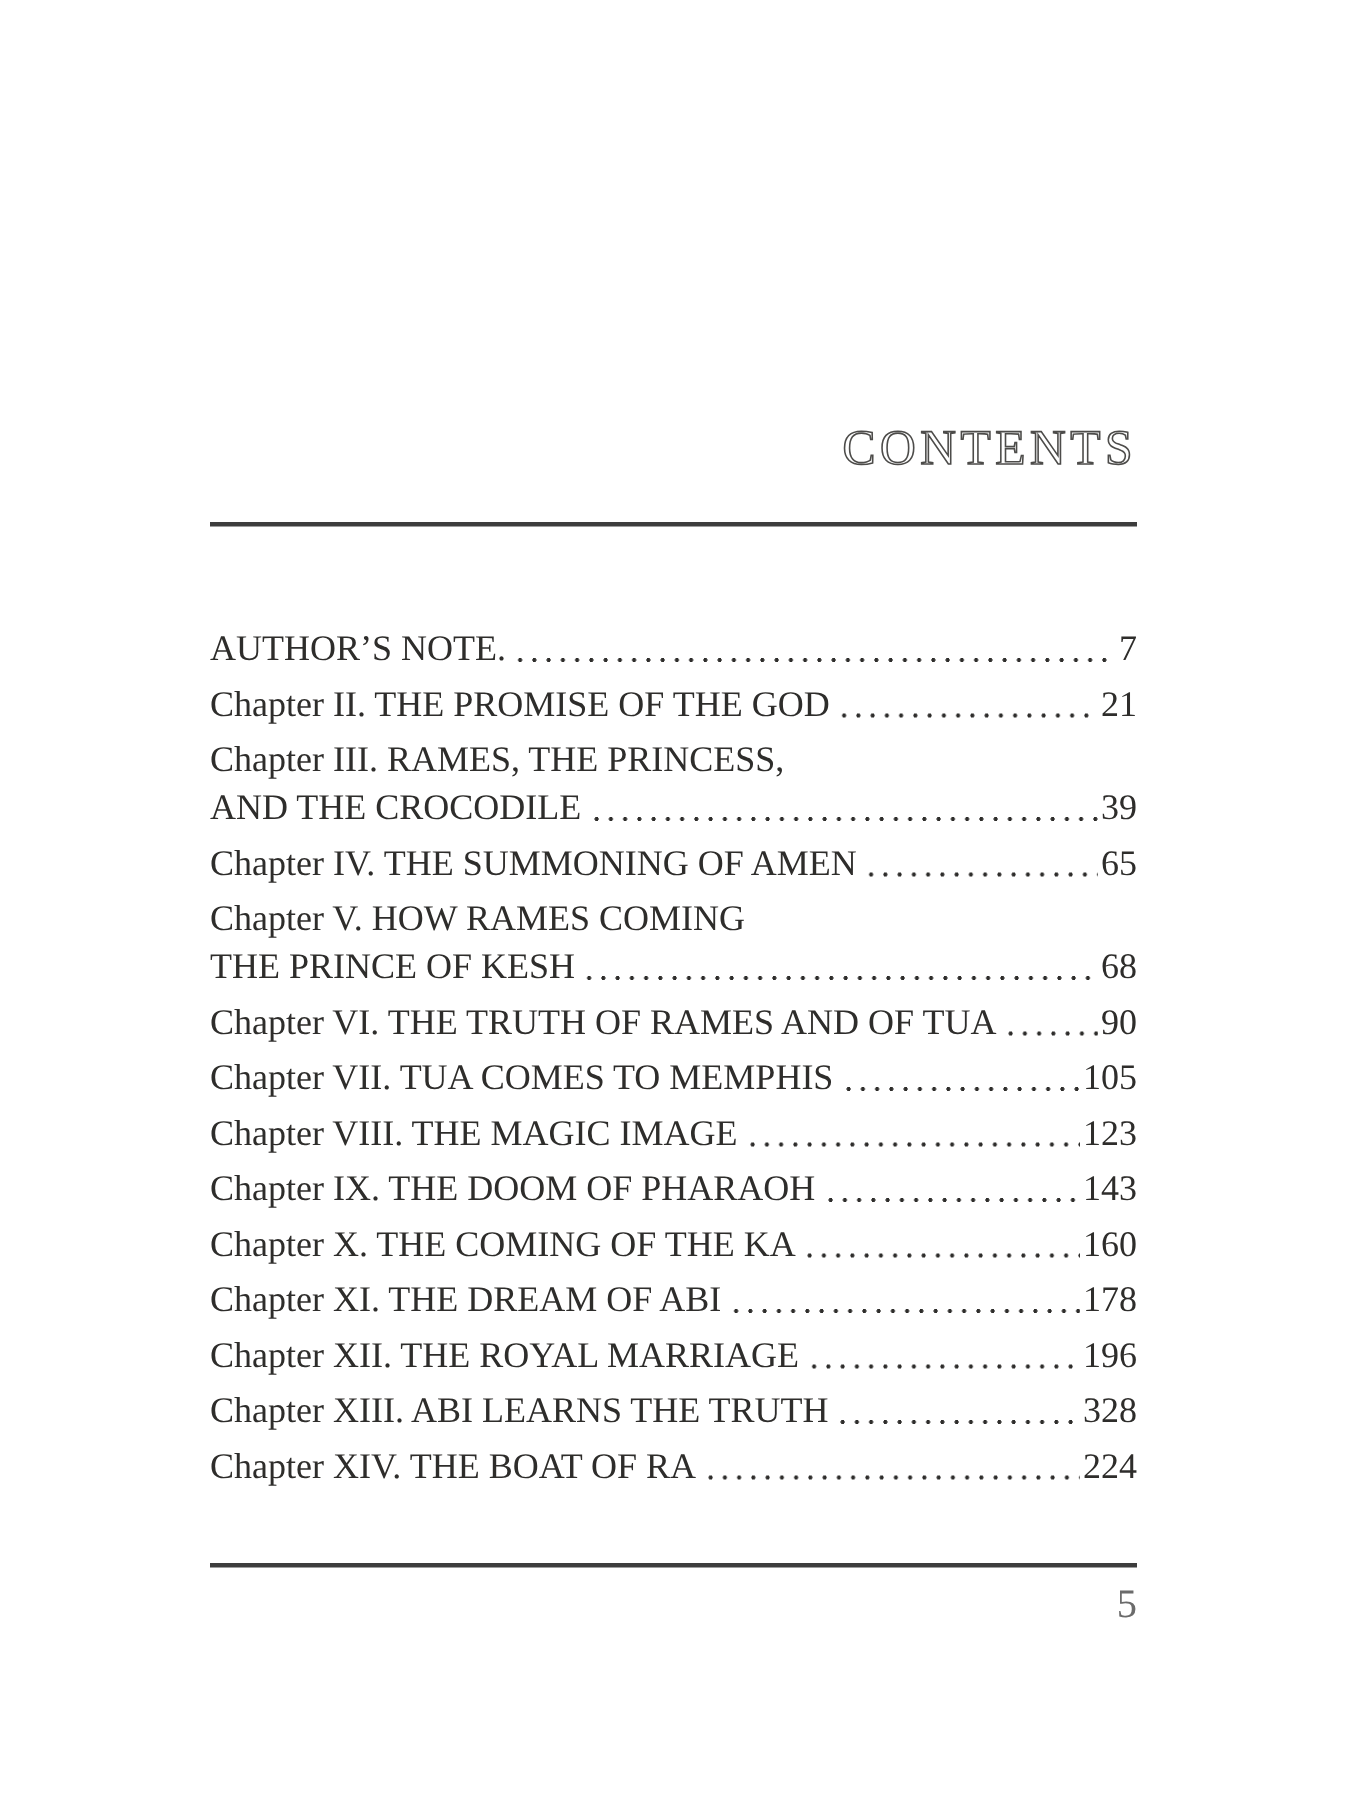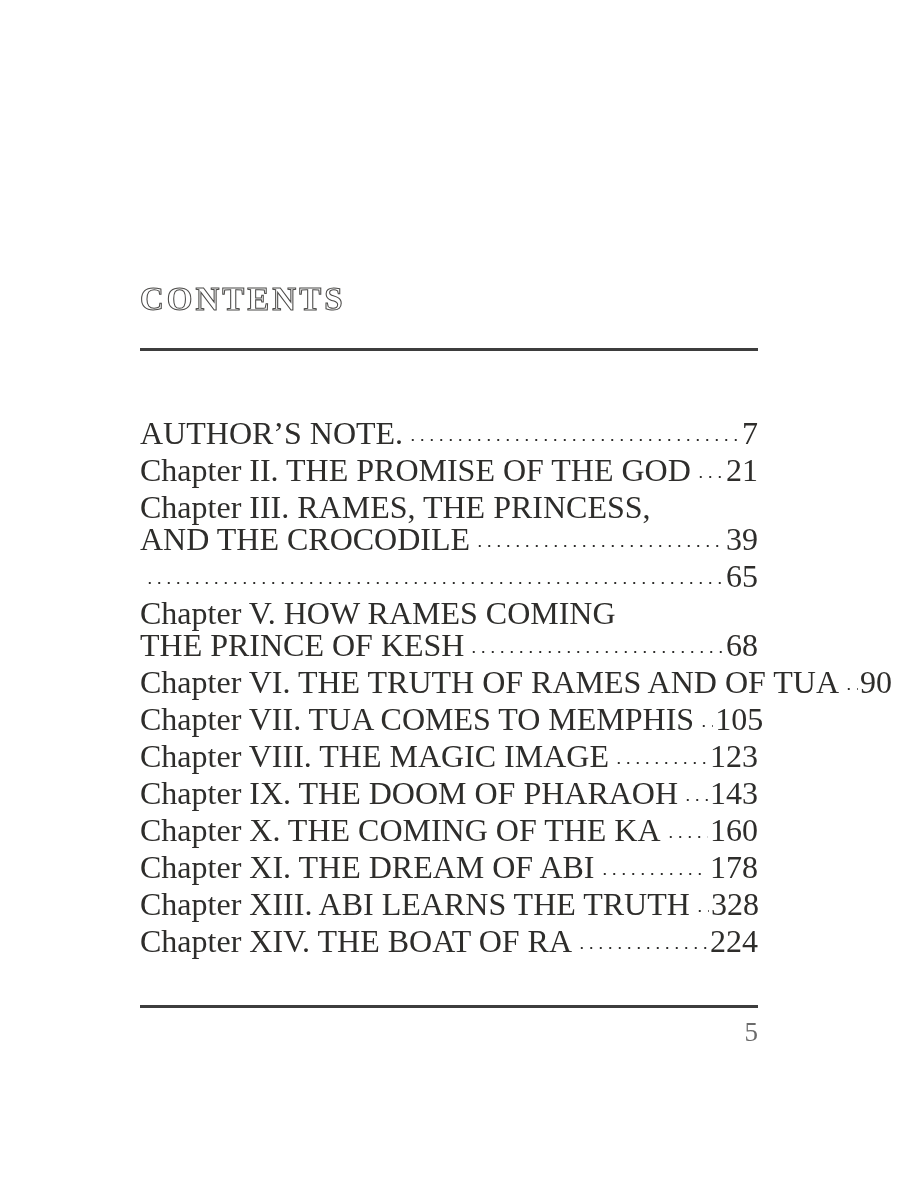--- a/index.html
+++ b/index.html
@@ -17,41 +17,41 @@
   }
   .content {
     position: absolute;
     left: 140px; top: 0;
     width: 618px;
   }
   .book-title {
     padding-top: 281px;
     font-size: 33px;
     line-height: 37px;
-    font-weight: bold;
-    text-align: left;
+    font-weight: normal;
+    text-align: right;
     letter-spacing: 3px;
     color: #555555;
   }
   @supports (-webkit-text-stroke: 1px #000) {
     .book-title {
       color: #ffffff;
       -webkit-text-stroke: 1.05px #4d4c4a;
       text-shadow: 0 0 0.5px rgba(80,80,80,0.35);
     }
   }
   .rule {
     height: 3px;
     background: var(--rule, #3d3d3d);
     border: none;
   }
   .rule-top { margin-top: 30px; }
   .toc-list { margin-top: 66px; }
   .toc-entry {
-    font-size: 32px;
+    font-size: 24px;
     line-height: 32px;
     margin-bottom: 5px;
     color: var(--ink, #2e2d2b);
   }
   .toc-line {
     display: flex;
     align-items: baseline;
   }
   .toc-label { white-space: nowrap; flex: 0 1 auto; }
   .leader {
@@ -103,20 +103,21 @@
         <div class="toc-entry">
           <div class="toc-line1"><span class="toc-label">Chapter III. RAMES, THE PRINCESS,</span></div>
           <div class="toc-line">
             <span class="toc-label">AND THE CROCODILE</span>
             <span class="leader"></span>
             <span class="toc-page">39</span>
           </div>
         </div>
         <div class="toc-entry">
           <div class="toc-line">
+            <span class="toc-label">Chapter IV. THE SUMMONING OF AMEN</span>
             <span class="leader"></span>
             <span class="toc-page">65</span>
           </div>
         </div>
         <div class="toc-entry">
           <div class="toc-line1"><span class="toc-label">Chapter V. HOW RAMES COMING</span></div>
           <div class="toc-line">
             <span class="toc-label">THE PRINCE OF KESH</span>
             <span class="leader"></span>
             <span class="toc-page">68</span>
@@ -159,20 +160,27 @@
         </div>
         <div class="toc-entry">
           <div class="toc-line">
             <span class="toc-label">Chapter XI. THE DREAM OF ABI</span>
             <span class="leader"></span>
             <span class="toc-page">178</span>
           </div>
         </div>
         <div class="toc-entry">
           <div class="toc-line">
+            <span class="toc-label">Chapter XII. THE ROYAL MARRIAGE</span>
+            <span class="leader"></span>
+            <span class="toc-page">196</span>
+          </div>
+        </div>
+        <div class="toc-entry">
+          <div class="toc-line">
             <span class="toc-label">Chapter XIII. ABI LEARNS THE TRUTH</span>
             <span class="leader"></span>
             <span class="toc-page">328</span>
           </div>
         </div>
         <div class="toc-entry">
           <div class="toc-line">
             <span class="toc-label">Chapter XIV. THE BOAT OF RA</span>
             <span class="leader"></span>
             <span class="toc-page">224</span>

